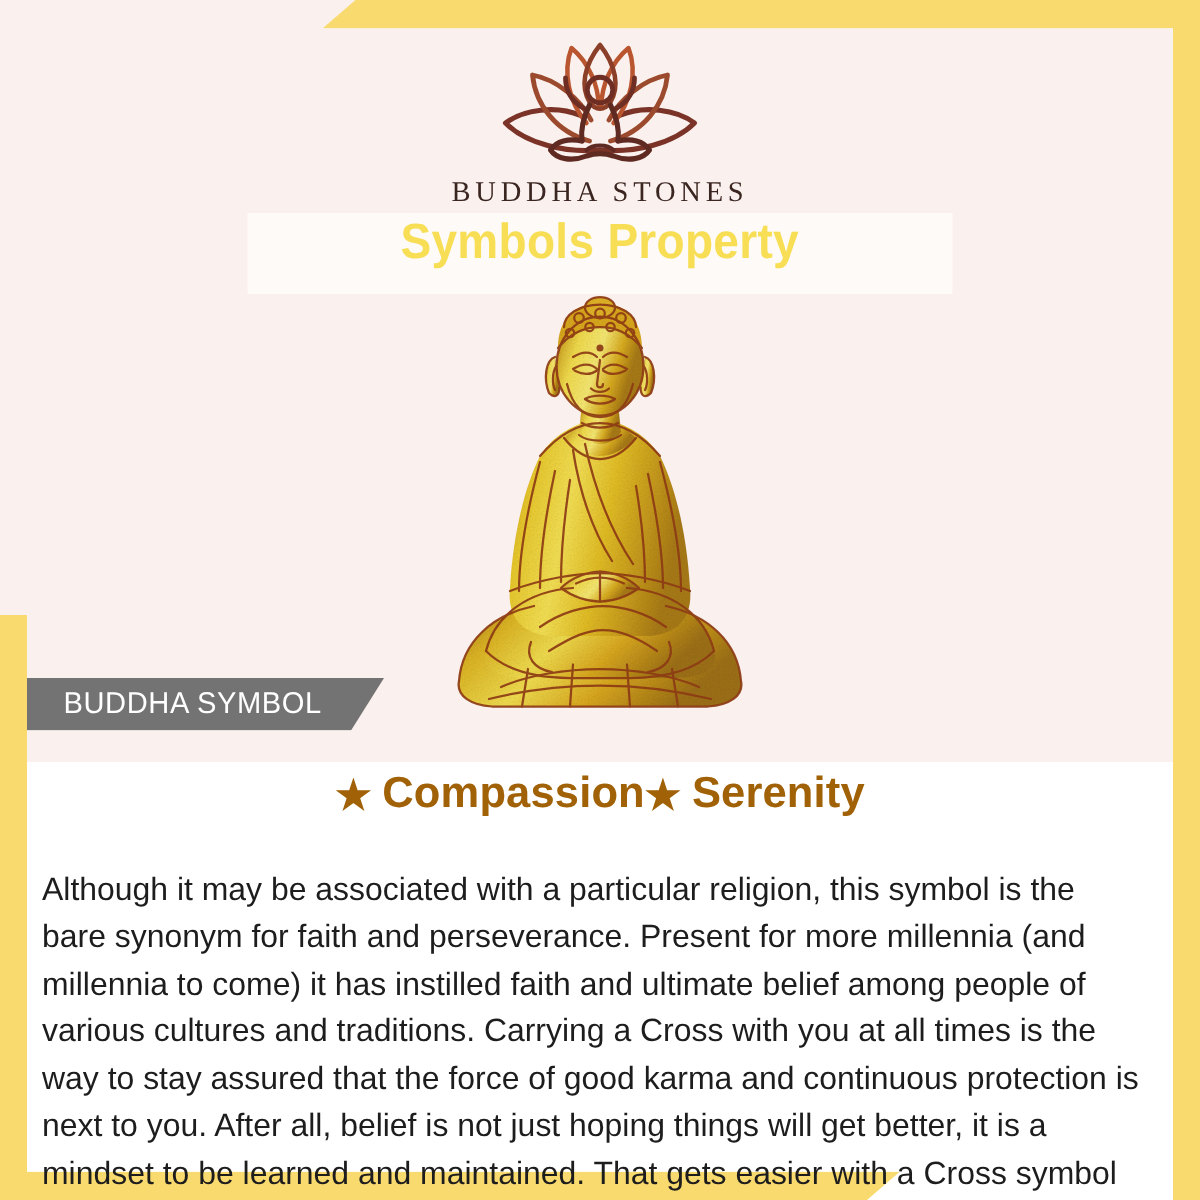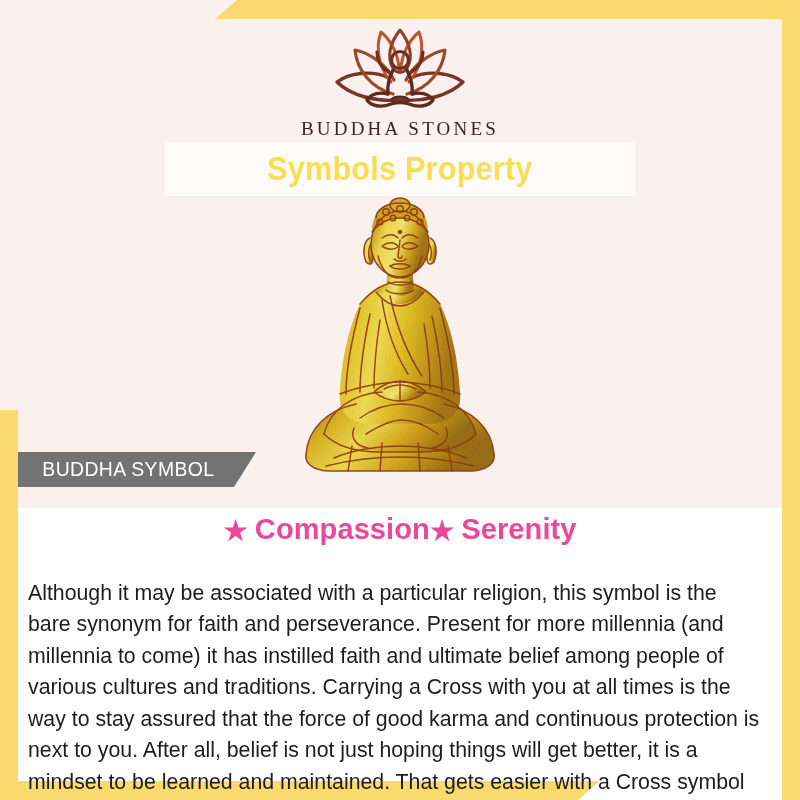--- a/index.html
+++ b/index.html
@@ -100,21 +100,20 @@
 
   
   .title-banner {
     position: absolute;
     left: 165px;
     top: 142px;
     width: 470px;
     height: 54px;
     background: #fdfaf7;
     display: flex;
-    align-items: center;
     justify-content: center;
   }
   .title-text {
     font-family: "Liberation Sans Narrow", "Liberation Sans", sans-serif;
     font-weight: bold;
     font-size: 33px;
     color: #f7de55;
     letter-spacing: 0.2px;
     transform: scaleX(0.93);
   }
@@ -158,21 +157,21 @@
   .keywords {
     position: absolute;
     left: 0;
     top: 513px;
     width: 800px;
     text-align: center;
     white-space: nowrap;
     font-family: "Liberation Sans Narrow", "Liberation Sans", sans-serif;
     font-weight: bold;
     font-size: 29px;
-    color: #ec4899;
+    color: #a16207;
     letter-spacing: 0.2px;
   }
   .kw-star {
     font-size: 27px;
     vertical-align: -1px;
   }
   .kw-word { letter-spacing: 0.1px; }
   .kw-gap { display: inline-block; width: 7px; }
 
   

